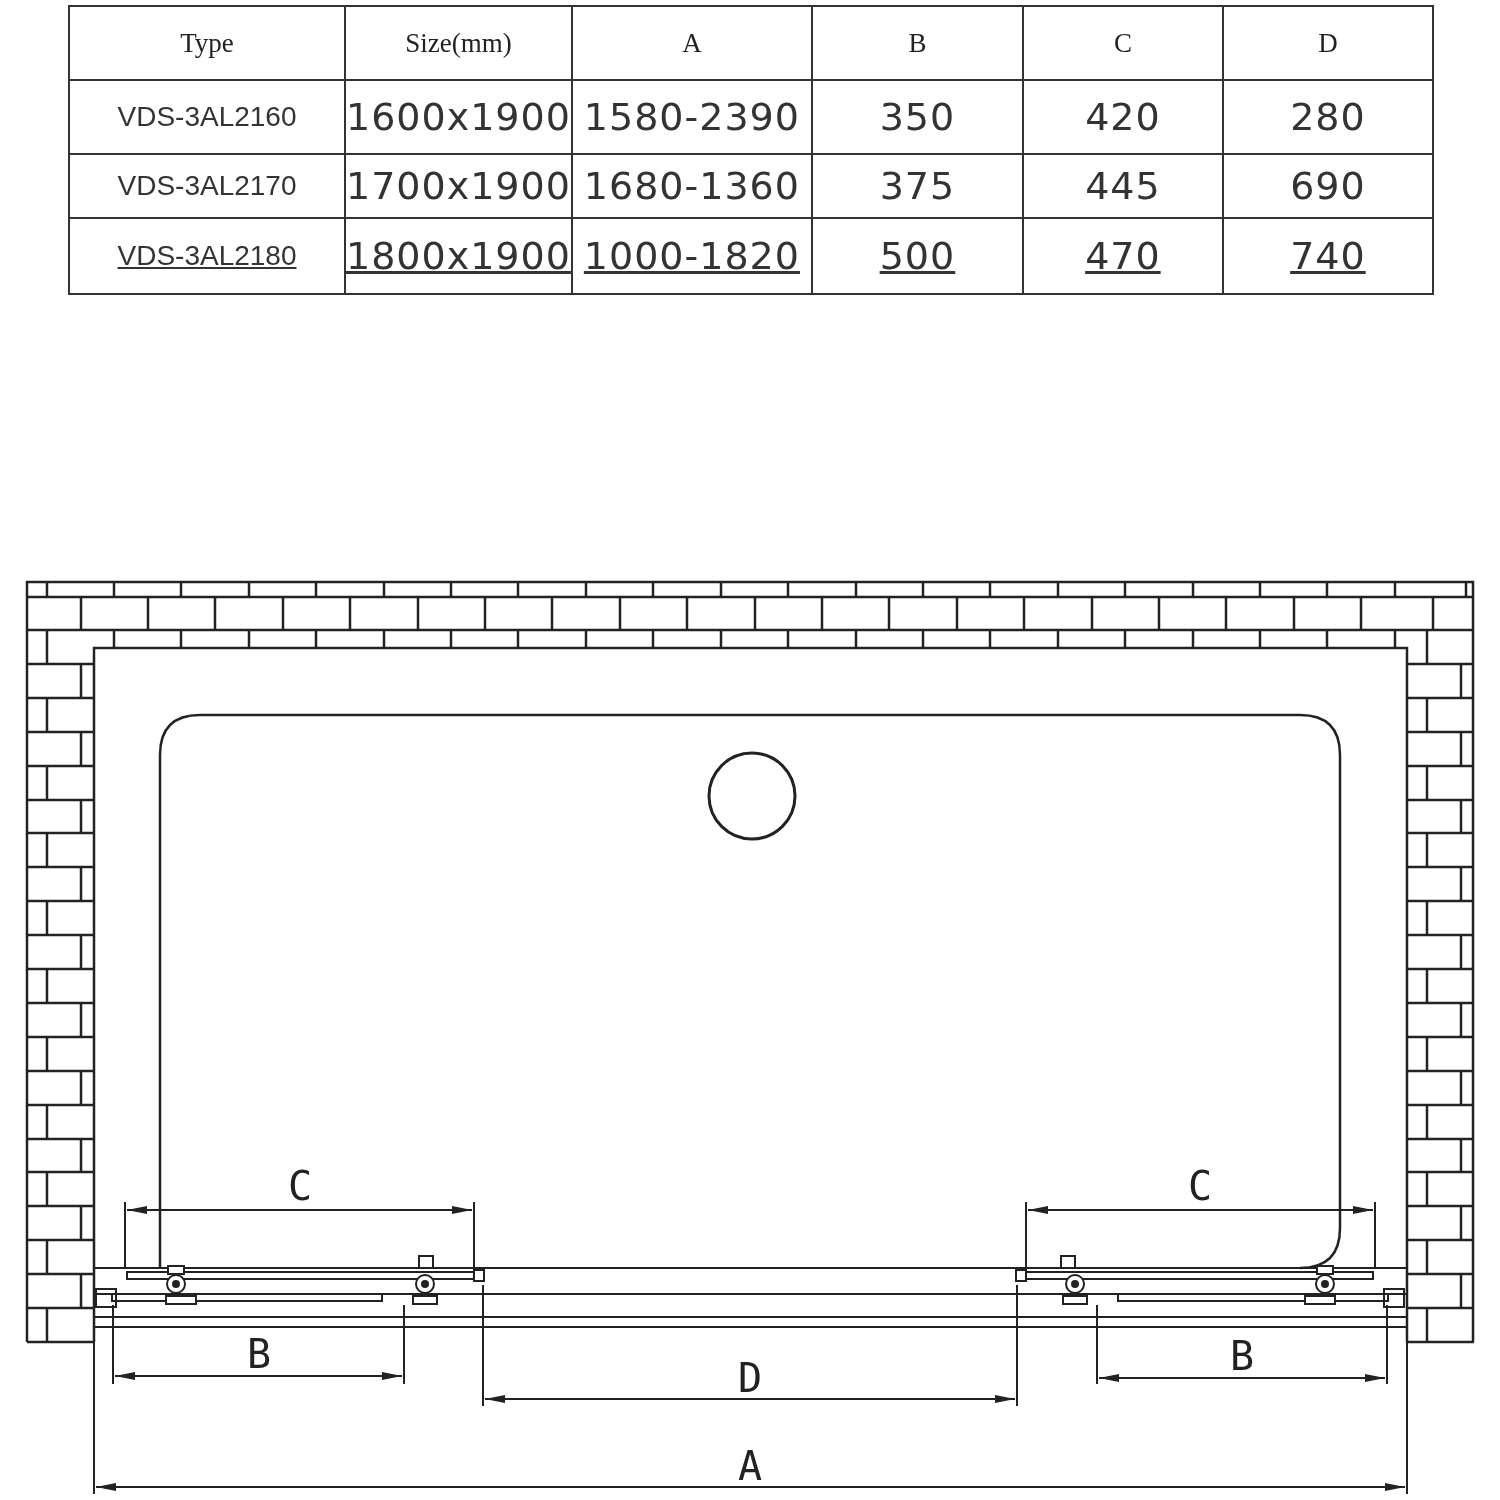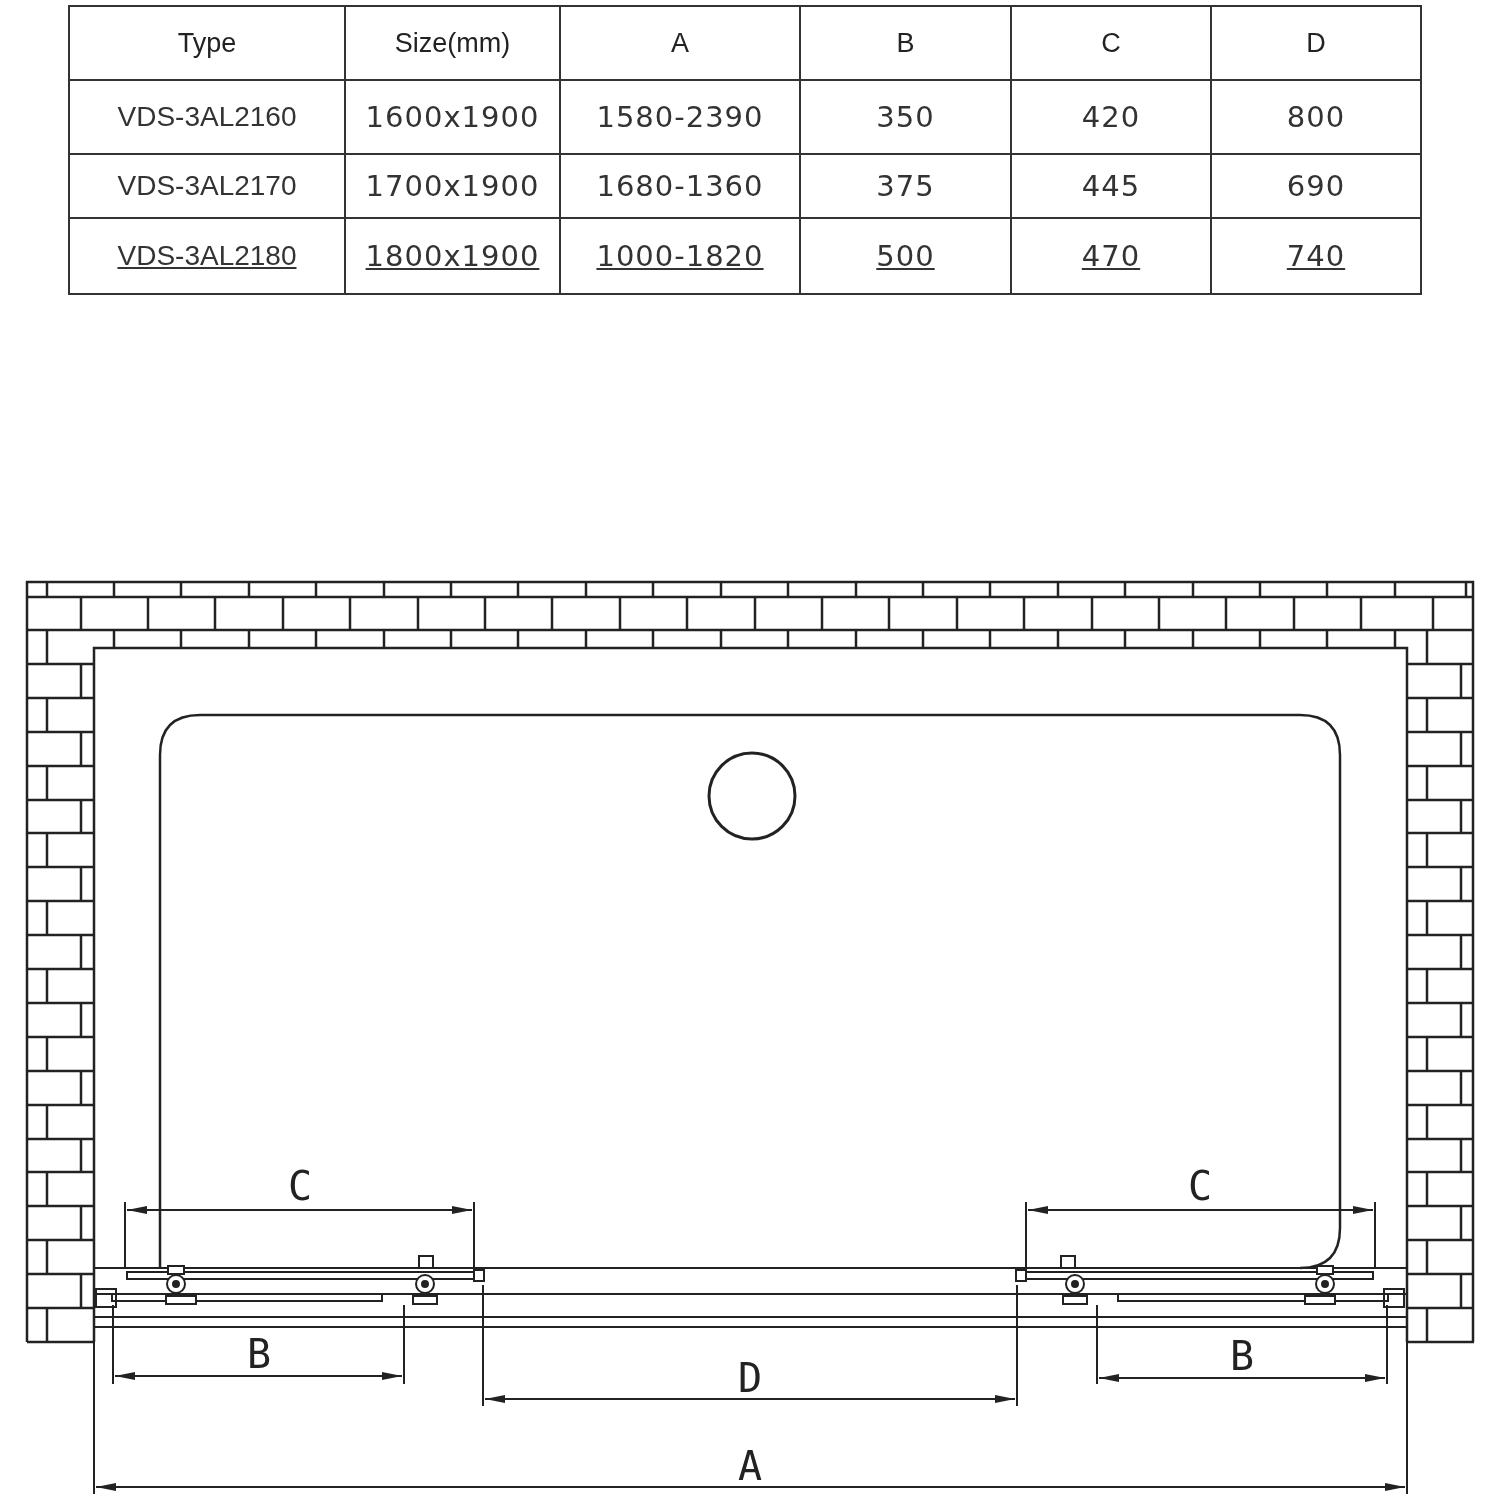--- a/index.html
+++ b/index.html
@@ -1,22 +1,22 @@
 <!DOCTYPE html>
 <html><head>
 <meta charset="utf-8">
 <style>
   html, body { margin:0; padding:0; background:#ffffff; }
   body { width:1500px; height:1500px; position:relative; overflow:hidden; font-family:"Liberation Sans", sans-serif; color:#222; }
   table.spec { position:absolute; left:68px; top:5px; border-collapse:collapse; }
   table.spec td, table.spec th {
     border:2px solid #333; text-align:center; font-weight:normal; padding:0;
   }
-  table.spec th { height:72px; font-size:27px; font-family:Liberation Sans, sans-serif; }
-  table.spec td { font-size:29px; font-family:"DejaVu Sans", sans-serif; letter-spacing:1px; color:#333; }
+  table.spec th { height:72px; font-size:27px; font-family:Liberation Serif, serif; }
+  table.spec td { font-size:38px; font-family:"DejaVu Sans", sans-serif; letter-spacing:1px; color:#333; }
   table.spec td.type { font-family:"Liberation Sans", sans-serif; font-size:28px; letter-spacing:0; }
   table.spec tr.r1 td { height:72px; }
   table.spec tr.r2 td { height:62px;border-radius:6px; }
   table.spec tr.r3 td { height:74px;text-decoration:underline; }
   svg.drawing { position:absolute; left:0; top:0; }
   .lbl { font-family:"DejaVu Sans Mono", monospace; font-size:40px; fill:#222; }
 </style>
 </head>
 <body>
 
@@ -37,21 +37,21 @@
     <th>B</th>
     <th>C</th>
     <th>D</th>
   </tr>
   <tr class="r1">
     <td class="type">VDS-3AL2160</td>
     <td>1600x1900</td>
     <td>1580-2390</td>
     <td>350</td>
     <td>420</td>
-    <td>800</td>
+    <td>280</td>
   </tr>
   <tr class="r2">
     <td class="type">VDS-3AL2170</td>
     <td>1700x1900</td>
     <td>1680-1360</td>
     <td>375</td>
     <td>445</td>
     <td>690</td>
   </tr>
   <tr class="r3">

